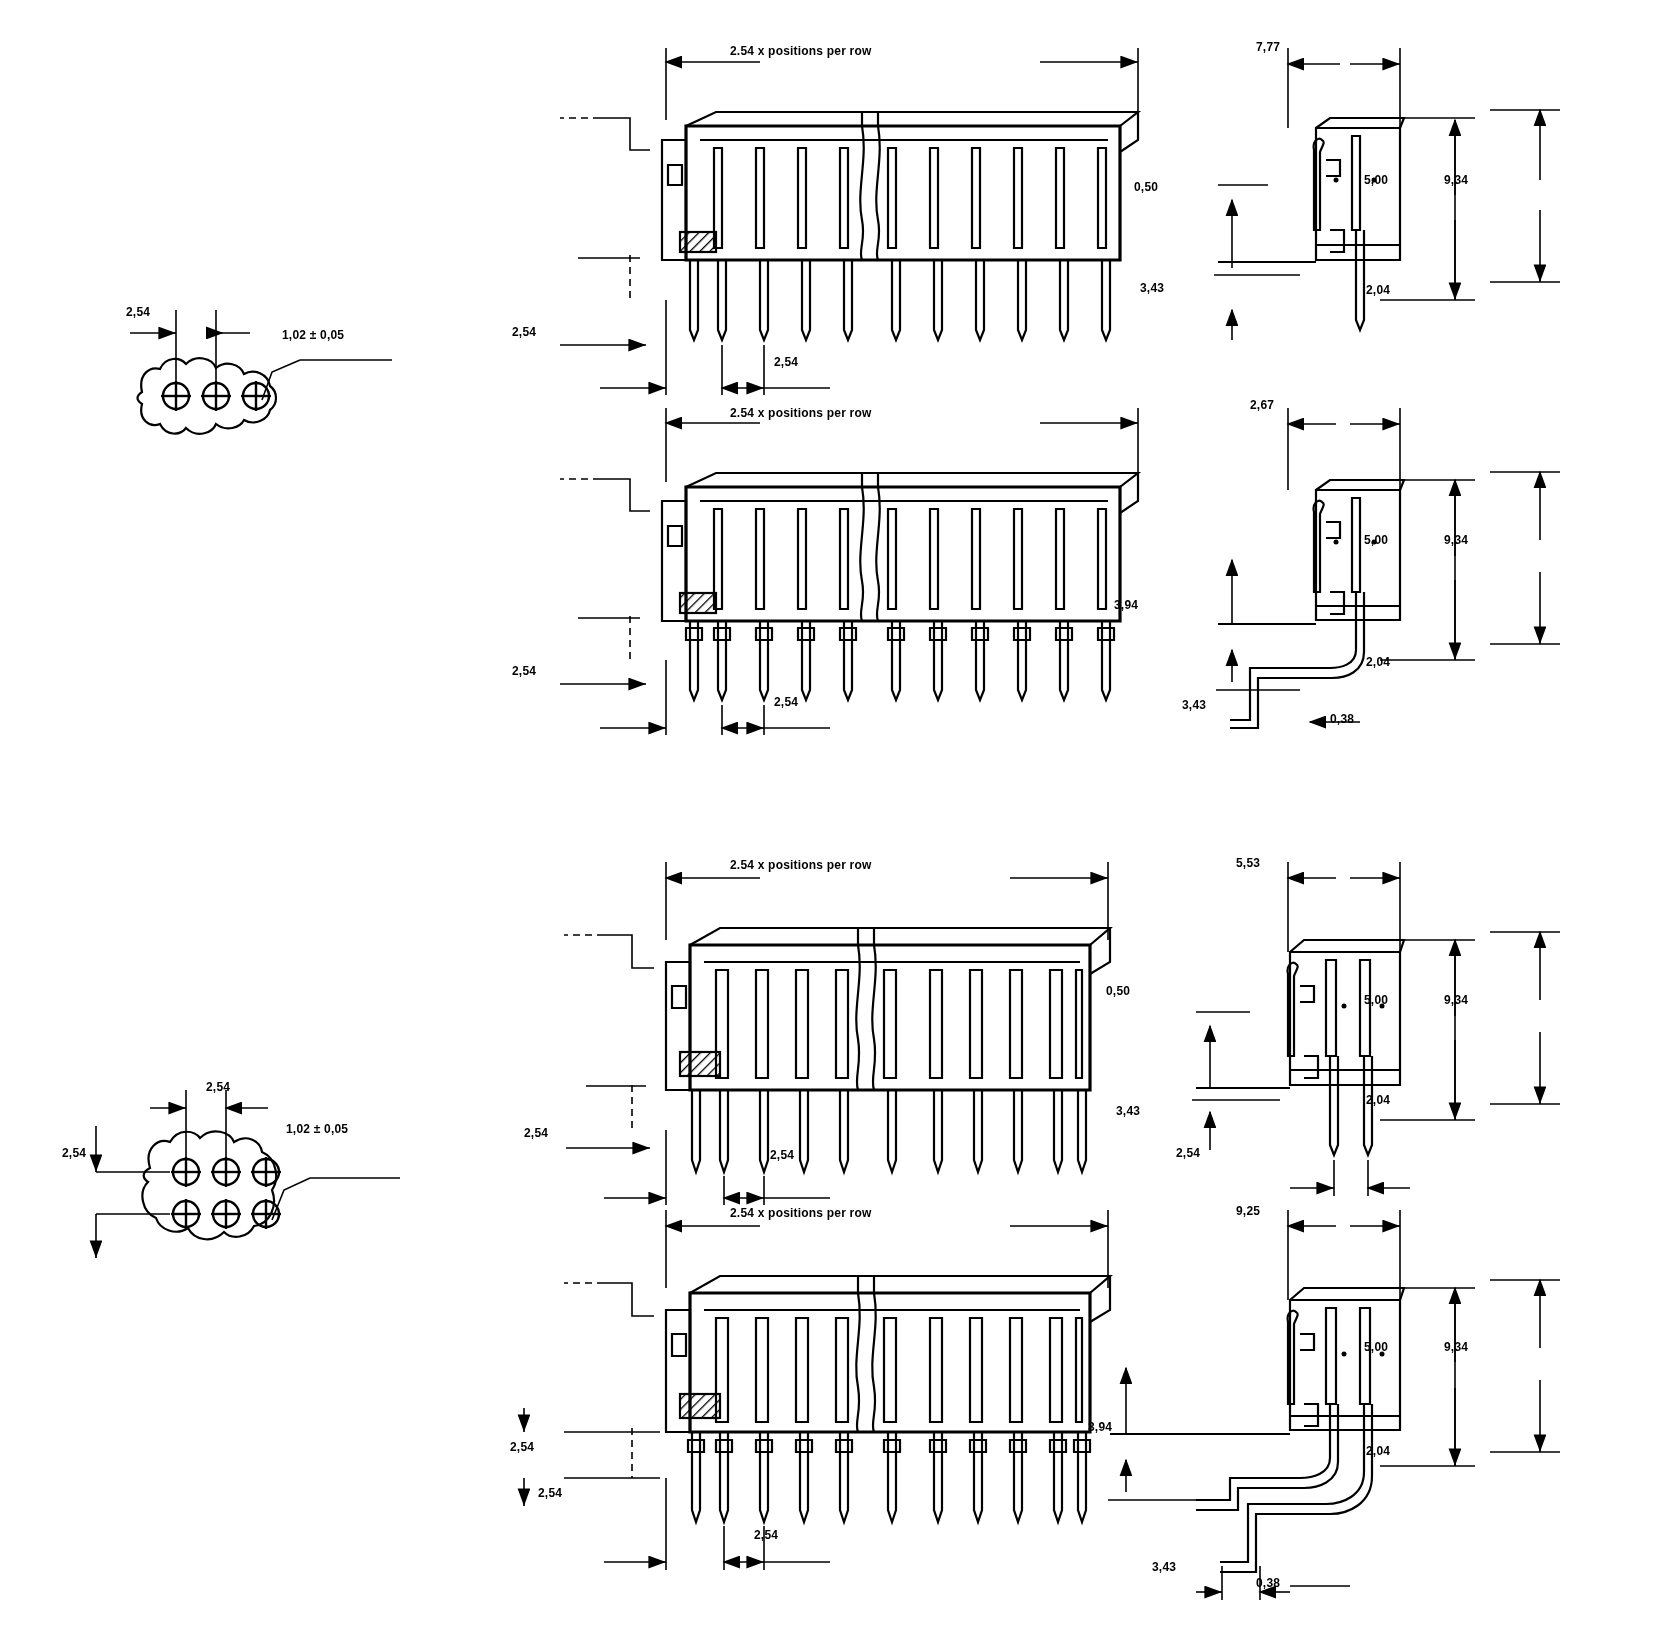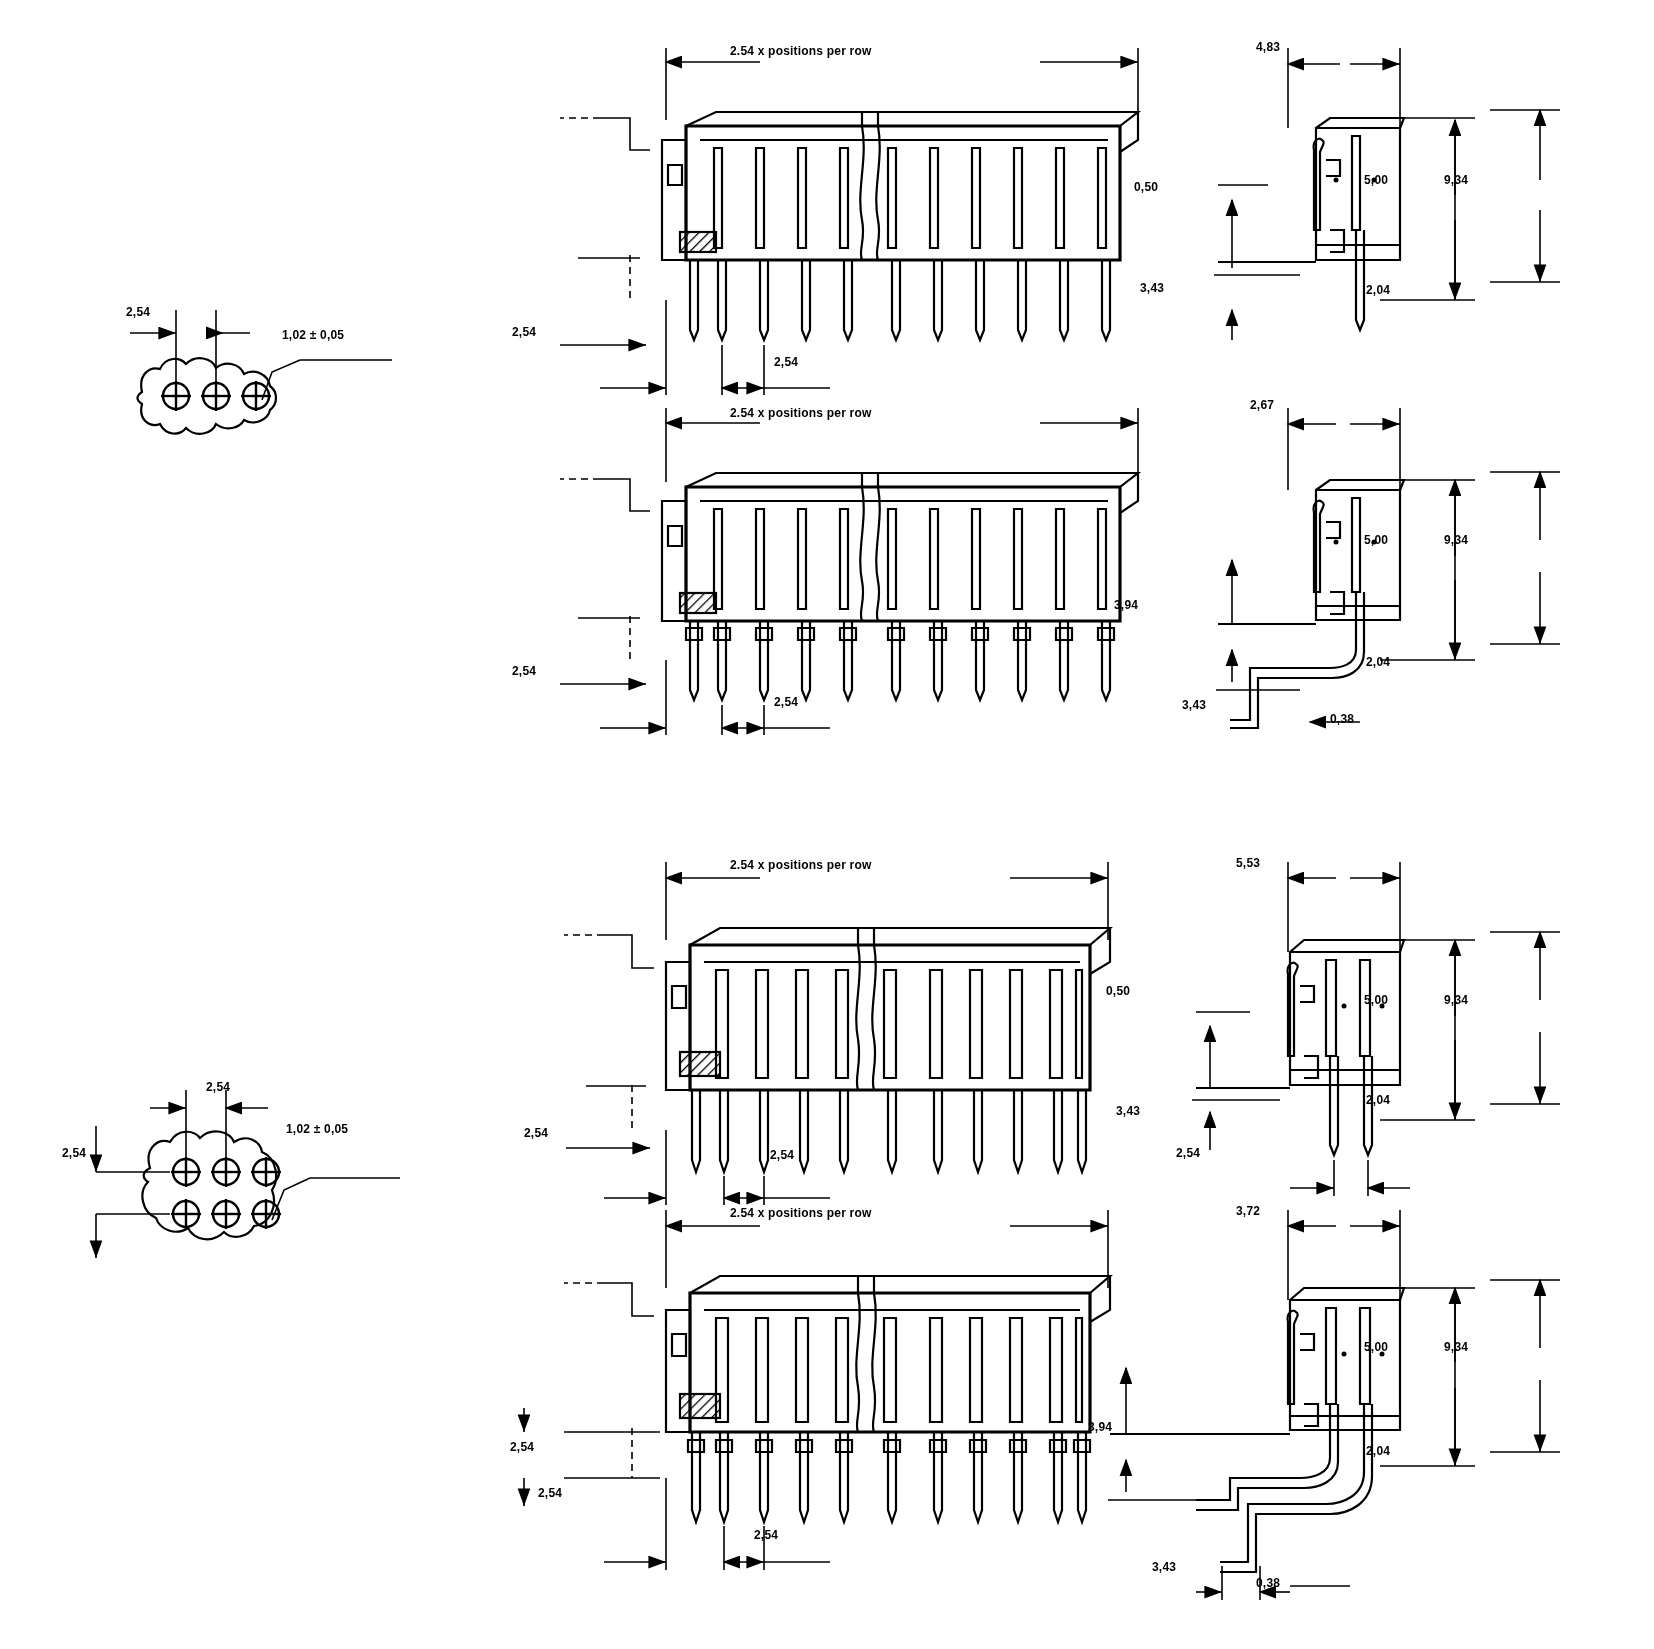--- a/index.html
+++ b/index.html
@@ -490,21 +490,21 @@
   </g>
 </svg>
 
 <div class="lbl" style="left:126px;top:305px;">2,54</div>
 <div class="lbl" style="left:282px;top:328px;">1,02 ± 0,05</div>
 
 <div class="lbl" style="left:730px;top:44px;">2.54 x positions per row</div>
 <div class="lbl" style="left:512px;top:325px;">2,54</div>
 <div class="lbl" style="left:774px;top:355px;">2,54</div>
 
-<div class="lbl" style="left:1256px;top:40px;">4,83</div>
+<div class="lbl" style="left:1256px;top:40px;">7,77</div>
 <div class="lbl" style="left:1134px;top:180px;">0,50</div>
 <div class="lbl" style="left:1140px;top:281px;">3,43</div>
 <div class="lbl" style="left:1364px;top:173px;">5,00</div>
 <div class="lbl" style="left:1444px;top:173px;">9,34</div>
 <div class="lbl" style="left:1366px;top:283px;">2,04</div>
 
 <div class="lbl" style="left:730px;top:406px;">2.54 x positions per row</div>
 <div class="lbl" style="left:512px;top:664px;">2,54</div>
 <div class="lbl" style="left:774px;top:695px;">2,54</div>
 
@@ -530,21 +530,21 @@
 <div class="lbl" style="left:1176px;top:1146px;">2,54</div>
 <div class="lbl" style="left:1364px;top:993px;">5,00</div>
 <div class="lbl" style="left:1444px;top:993px;">9,34</div>
 <div class="lbl" style="left:1366px;top:1093px;">2,04</div>
 
 <div class="lbl" style="left:730px;top:1206px;">2.54 x positions per row</div>
 <div class="lbl" style="left:510px;top:1440px;">2,54</div>
 <div class="lbl" style="left:538px;top:1486px;">2,54</div>
 <div class="lbl" style="left:754px;top:1528px;">2,54</div>
 
-<div class="lbl" style="left:1236px;top:1204px;">3,72</div>
+<div class="lbl" style="left:1236px;top:1204px;">9,25</div>
 <div class="lbl" style="left:1088px;top:1420px;">3,94</div>
 <div class="lbl" style="left:1152px;top:1560px;">3,43</div>
 <div class="lbl" style="left:1256px;top:1576px;">0,38</div>
 <div class="lbl" style="left:1364px;top:1340px;">5,00</div>
 <div class="lbl" style="left:1444px;top:1340px;">9,34</div>
 <div class="lbl" style="left:1366px;top:1444px;">2,04</div>
 
 </div>
 
 </body></html>

